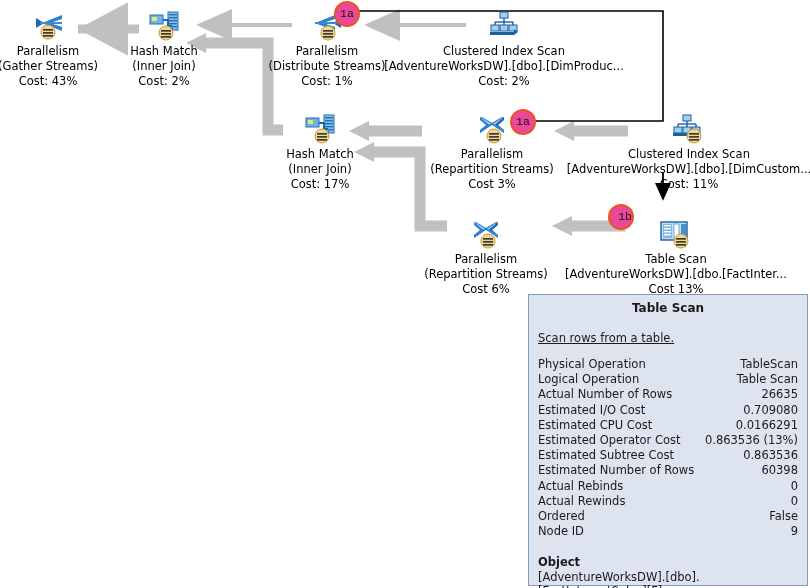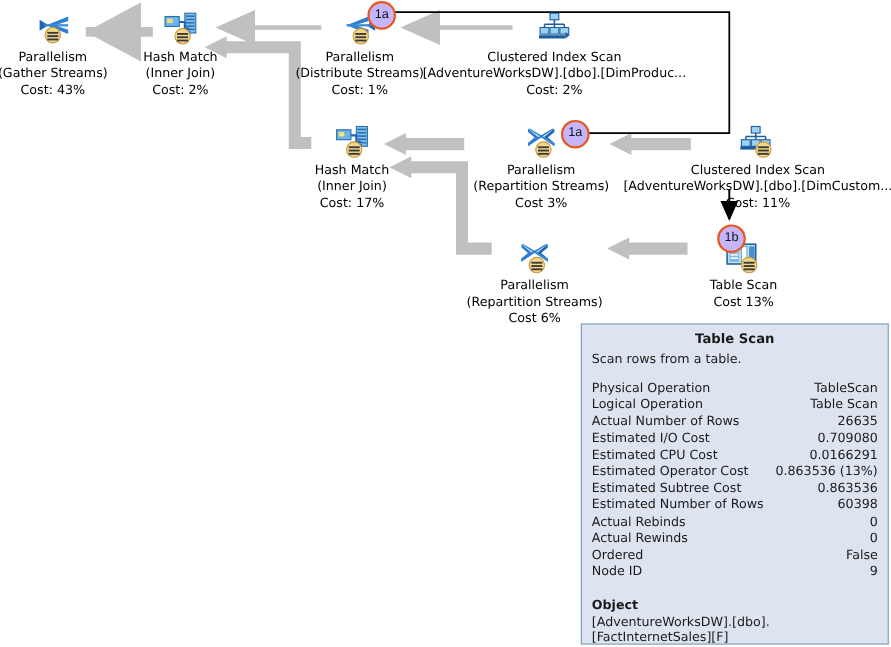--- a/index.html
+++ b/index.html
@@ -35,26 +35,26 @@
   }
   .node .labels div{white-space:nowrap;}
   .node-inner{position:relative;left:-20px;}
 
   
   .callout{
     position:absolute;
     width:22px;height:22px;
     border:2px solid #e8561d;
     border-radius:50%;
-    background:#c4b5fd;
+    background:#ec4899;
     color:#111;
     font-size:11.5px;
     line-height:21px;
     text-align:center;
-    font-family:Liberation Sans, sans-serif;
+    font-family:Liberation Mono, monospace;
     z-index:40;
   }
 
   
   #tooltip{
     position:absolute;
     left:528px;top:294px;
     width:280px;height:292px;
     background:#dde4ef;
     border:1px solid #7f9db9;
@@ -62,21 +62,21 @@
     font-size:11.5px;
     color:#1a1a1a;
     padding:5px 9px 0 9px;
   }
   #tooltip .tt-title{
     text-align:center;
     font-weight:bold;
     font-size:12px;
     margin:1px 0 3px 0;
   }
-  #tooltip .tt-desc{margin:4px 0 12px 0;}
+  #tooltip .tt-desc{margin:16px 0 12px 0;text-decoration:underline;}
   #tooltip .tt-row{
     display:flex;
     justify-content:space-between;
     line-height:15.2px;
   }
   #tooltip .tt-row .k{text-align:right;}
   #tooltip .tt-row .v{}
   #tooltip .tt-obj-head{font-weight:bold;margin-top:16px;}
   #tooltip .tt-obj-val{margin-top:1px;}
 </style>
@@ -362,28 +362,29 @@
           <rect x="18" y="6" width="5" height="14" fill="#ffffff" stroke="#5a9fd0" stroke-width="0.8"></rect>
           <rect x="25" y="6" width="5" height="14" fill="#4a90c8"></rect>
           <circle cx="25" cy="23" r="7" fill="#f4d78a" stroke="#c79a3c" stroke-width="1"></circle>
           <rect x="20" y="20" width="10" height="1.7" fill="#3a3a3a"></rect>
           <rect x="20" y="23" width="10" height="1.7" fill="#3a3a3a"></rect>
           <rect x="20" y="26" width="10" height="1.7" fill="#3a3a3a"></rect>
         </svg>
       </div>
       <div class="labels" style="left:20px;">
         <div>Table Scan</div>
+        <div>[AdventureWorksDW].[dbo.[FactInter...</div>
         <div>Cost 13%</div>
       </div>
     </div>
   </div>
 
   <div class="callout" style="left:334px;top:1px;">1a</div>
   <div class="callout" style="left:510px;top:109px;">1a</div>
-  <div class="callout" style="left:652px;top:204px;">1b</div>
+  <div class="callout" style="left:608px;top:204px;text-align:right;">1b</div>
 
 </div>
 
 <div id="tooltip">
   <div class="tt-title">Table Scan</div>
   <div class="tt-desc">Scan rows from a table.</div>
   <div id="tt-rows">
       <div class="tt-row">
         <span class="k">Physical Operation</span>
         <span class="v">TableScan</span>

